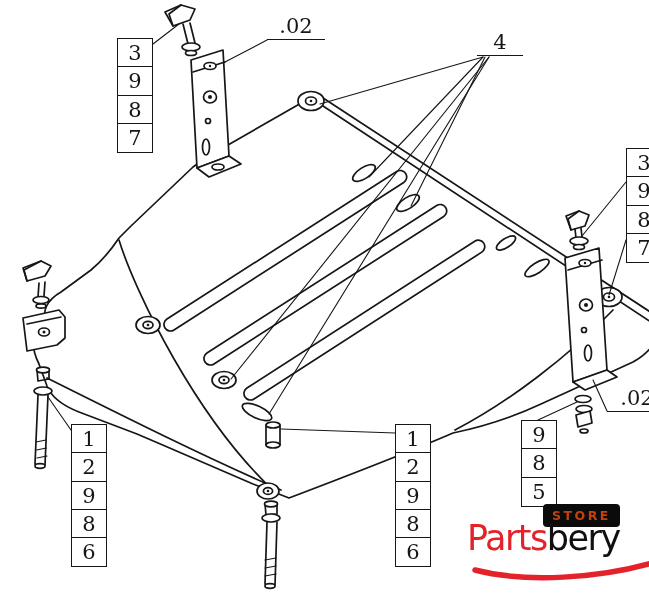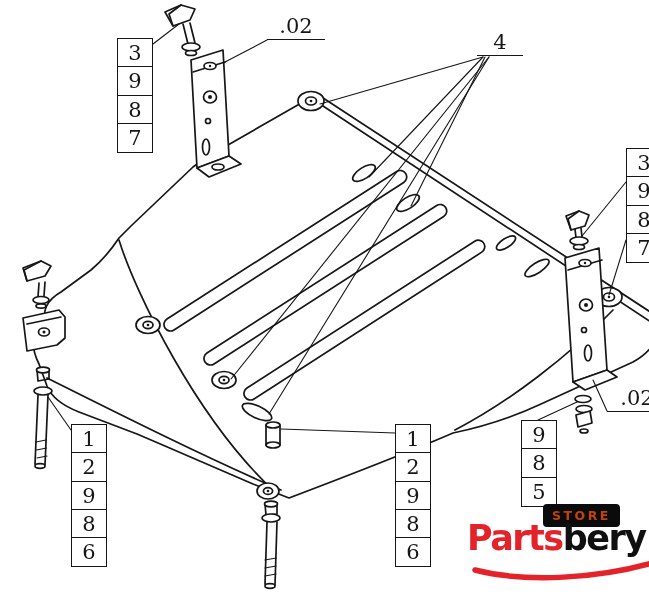--- a/index.html
+++ b/index.html
@@ -9,21 +9,21 @@
   .stack{position:absolute;z-index:2;}
   .cell{box-sizing:border-box;width:36px;height:30px;border:1.7px solid #161616;background:#ffffff;
         display:flex;align-items:center;justify-content:center;
         font-family:"DejaVu Serif", serif;font-size:21px;color:#161616;}
   .cell + .cell{margin-top:-1.7px;}
   .shelf{position:absolute;z-index:2;text-align:center;border-bottom:1.7px solid #161616;
          font-family:"DejaVu Serif", serif;font-size:21px;color:#161616;padding:0 4px 1px 4px;}
   .logo{position:absolute;left:448px;top:496px;width:200px;height:100px;z-index:3;}
   .badge{position:absolute;left:78px;top:8px;background:#0b0b0b;color:#c2410c;border-radius:4px;
          padding:4px 9px;font-size:12.5px;font-weight:bold;letter-spacing:2.5px;}
-  .wordmark{position:absolute;left:2px;top:22px;font-size:35px;font-weight:bold;letter-spacing:-1.5px;
+  .wordmark{position:absolute;left:2px;top:22px;font-size:35px;font-weight:normal;letter-spacing:-1.5px;
             white-space:nowrap;}
   .wordmark .red{color:#e4222a;}
   .wordmark .blk{color:#101010;}
   .swoosh{position:absolute;left:0;top:64px;}
 </style>
 </head>
 <body>
 
 <div class="canvas">
 

